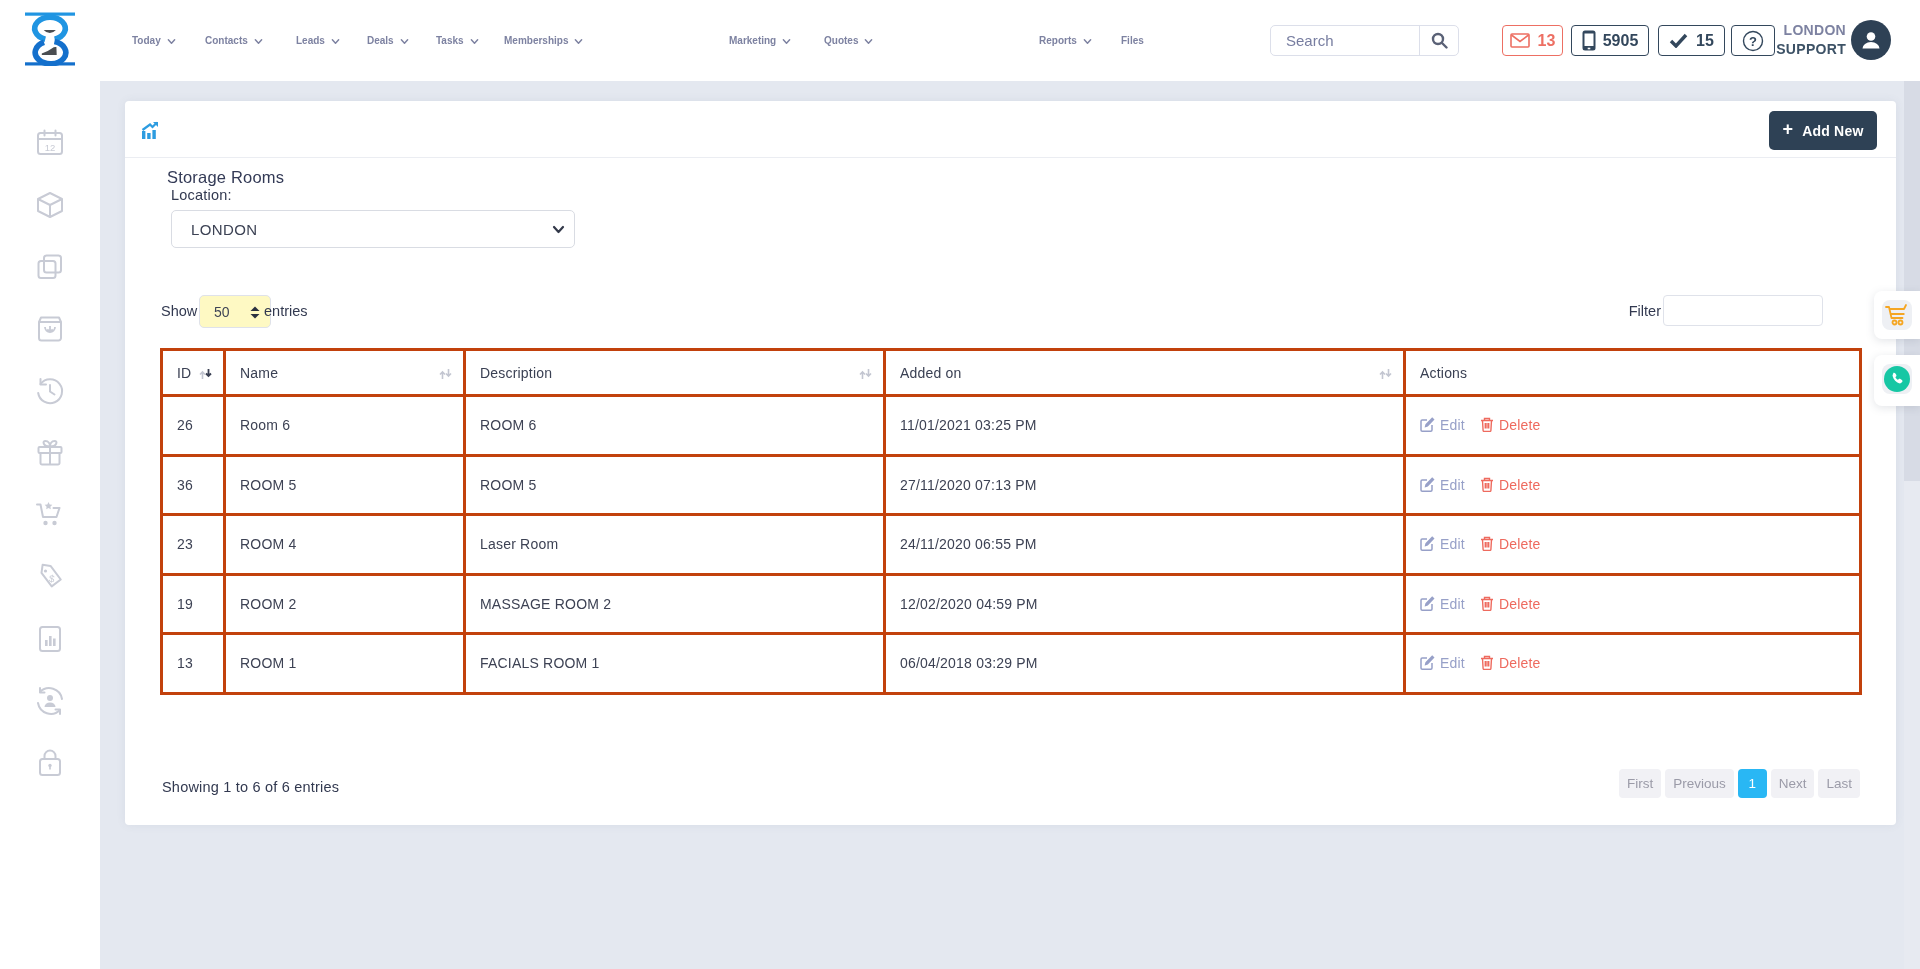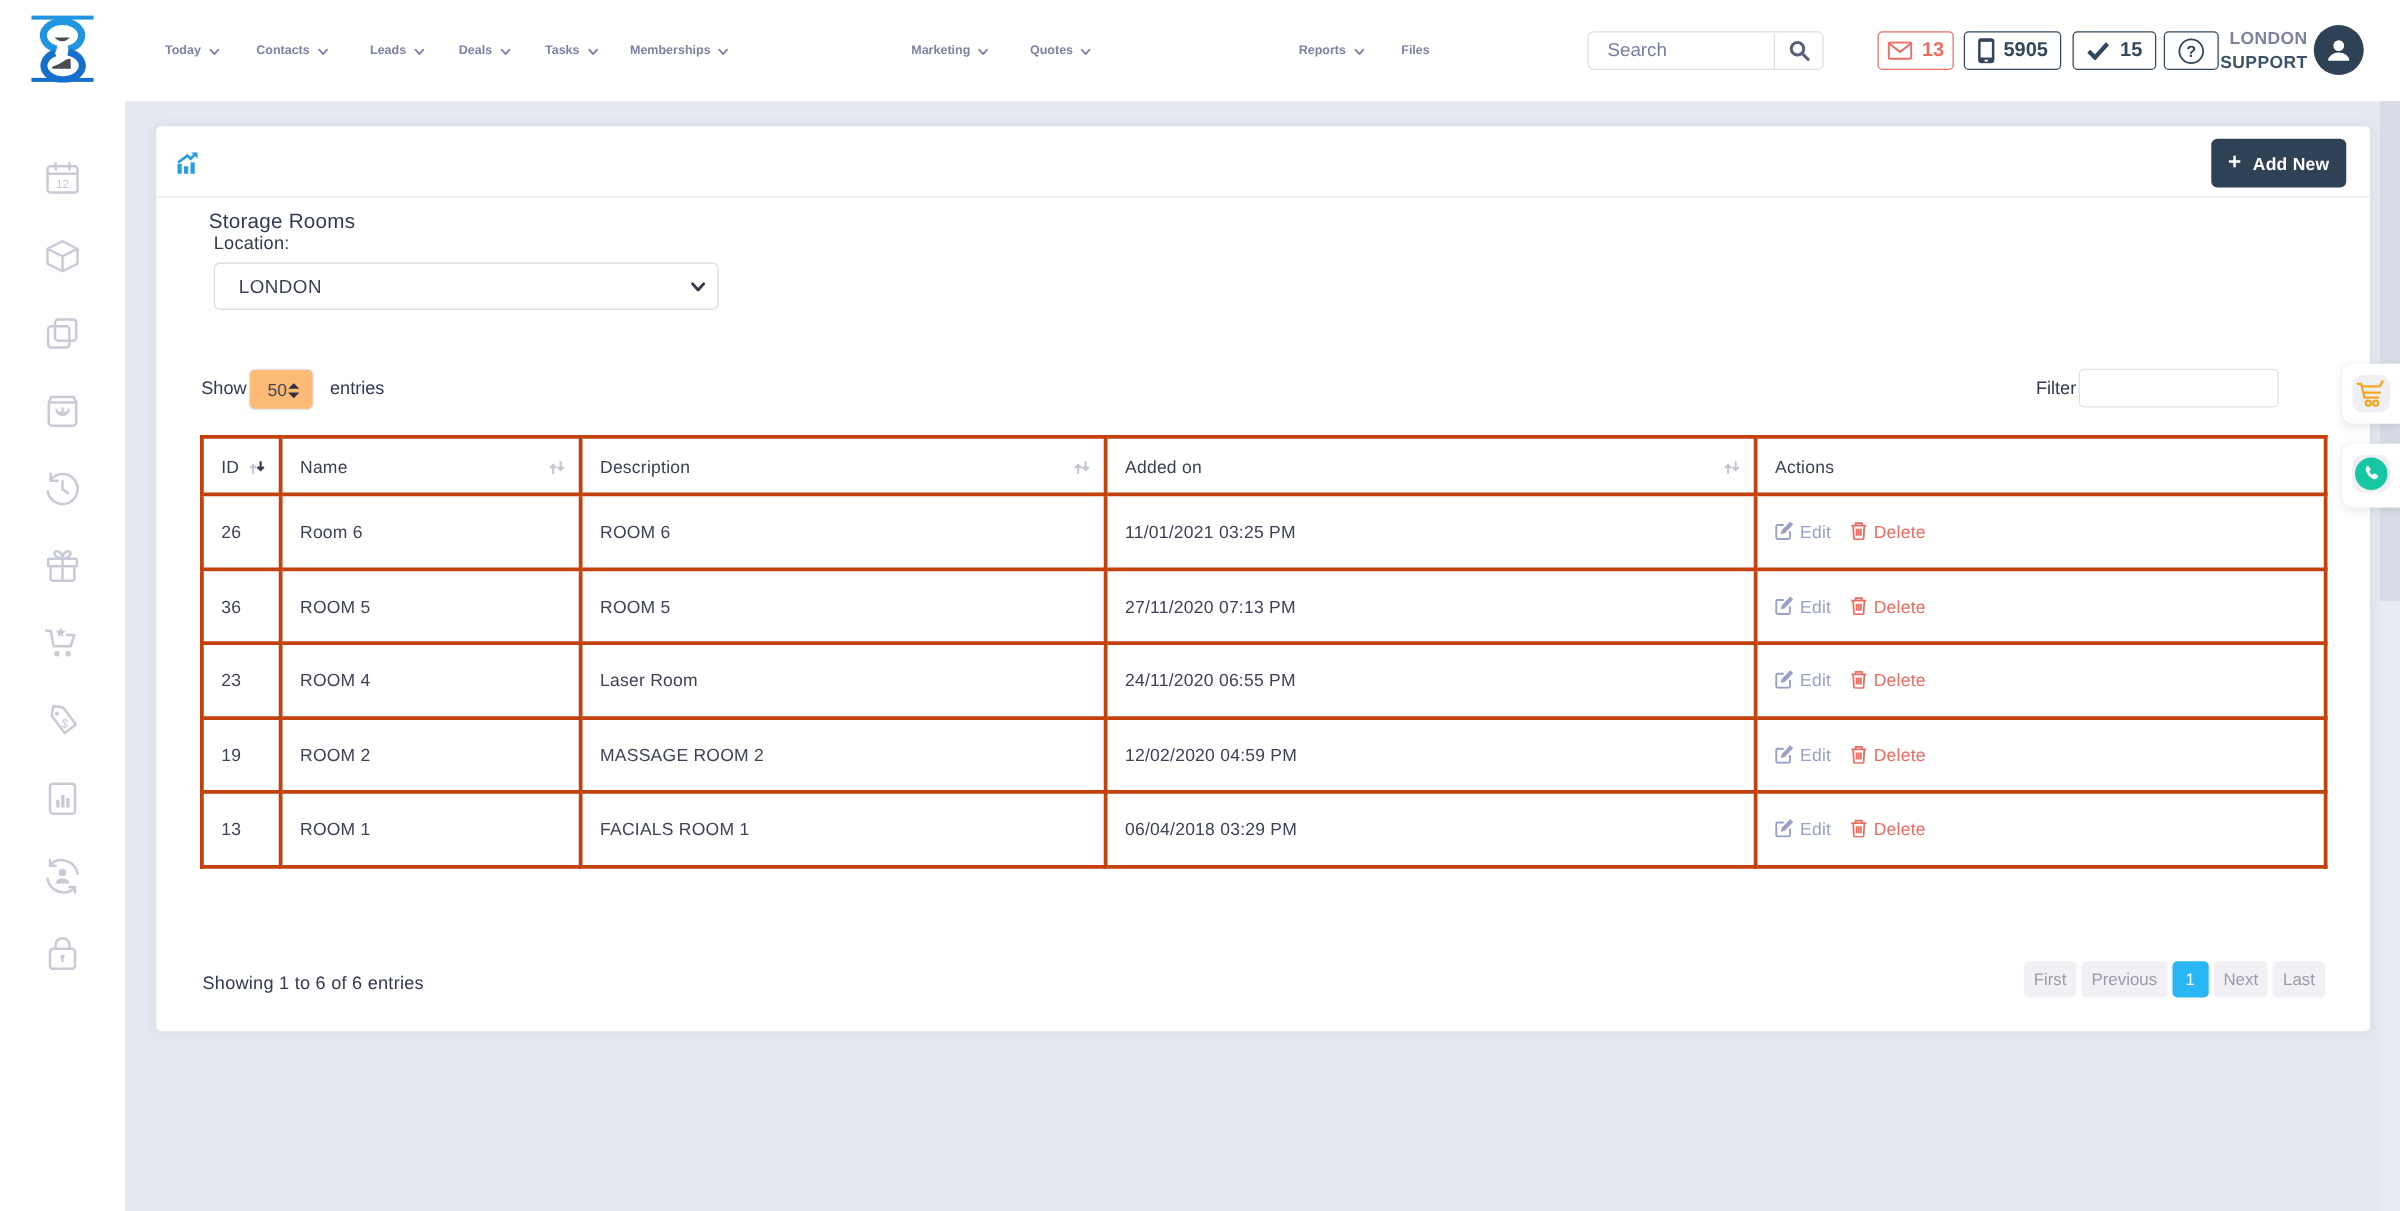--- a/index.html
+++ b/index.html
@@ -38,21 +38,21 @@
 #addnew { position:absolute; right:19px; top:10px; width:108px; height:39px; background:#2e4155; border-radius:5px; color:#fff; display:flex; align-items:center; justify-content:center; font-size:14px; font-weight:700; letter-spacing:.2px; }
 #addnew .plus { font-size:18px; font-weight:700; margin-right:9px; margin-top:-2px; }
 
 .loclabel { position:absolute; left:46px; top:86px; font-size:14.5px; color:#323950; letter-spacing:.2px; }
 .locselect { position:absolute; left:46px; top:109px; width:404px; height:38px; border:1px solid #d9dce3; border-radius:5px; background:#fff; }
 .locselect .val { position:absolute; left:19px; top:10px; font-size:15px; color:#3c4254; letter-spacing:.4px; }
 .locselect svg { position:absolute; right:9px; top:12px; }
 
 .showrow { position:absolute; left:36px; top:194px; width:1699px; height:33px; }
 .showrow .lbl { position:absolute; top:8px; font-size:14.5px; color:#323950; }
-#showsel { position:absolute; left:38px; top:0; width:52px; height:33px; border:1px solid #dfe2ea; border-radius:5px; background:#fdba74;padding-left:32px; }
+#showsel { position:absolute; left:38px; top:0; width:72px; height:33px; border:1px solid #dfe2ea; border-radius:5px; background:#fef9c3;padding-left:32px; }
 #showsel .v { position:absolute; left:14px; top:8px; font-size:14px; color:#3f4556; }
 #showsel svg { position:absolute; right:9px; top:9px; }
 #entlbl { left:103px; }
 #filtlbl { position:absolute; right:199px; top:8px; font-size:14.5px; color:#323950; }
 #filtinput { position:absolute; right:37px; top:0; width:160px; height:31px; border:1px solid #dfe2ea; border-radius:4px; background:#fff; }
 
 
 table { position:absolute; left:35px; top:247px; width:1699px; border-collapse:collapse; table-layout:fixed; }
 th, td { border:3px solid #c2410c; font-size:14px; color:#3d4254; font-weight:400; text-align:left; vertical-align:middle; }
 th { height:46px; padding-left:14px; position:relative; color:#3a4053; letter-spacing:.2px; }

